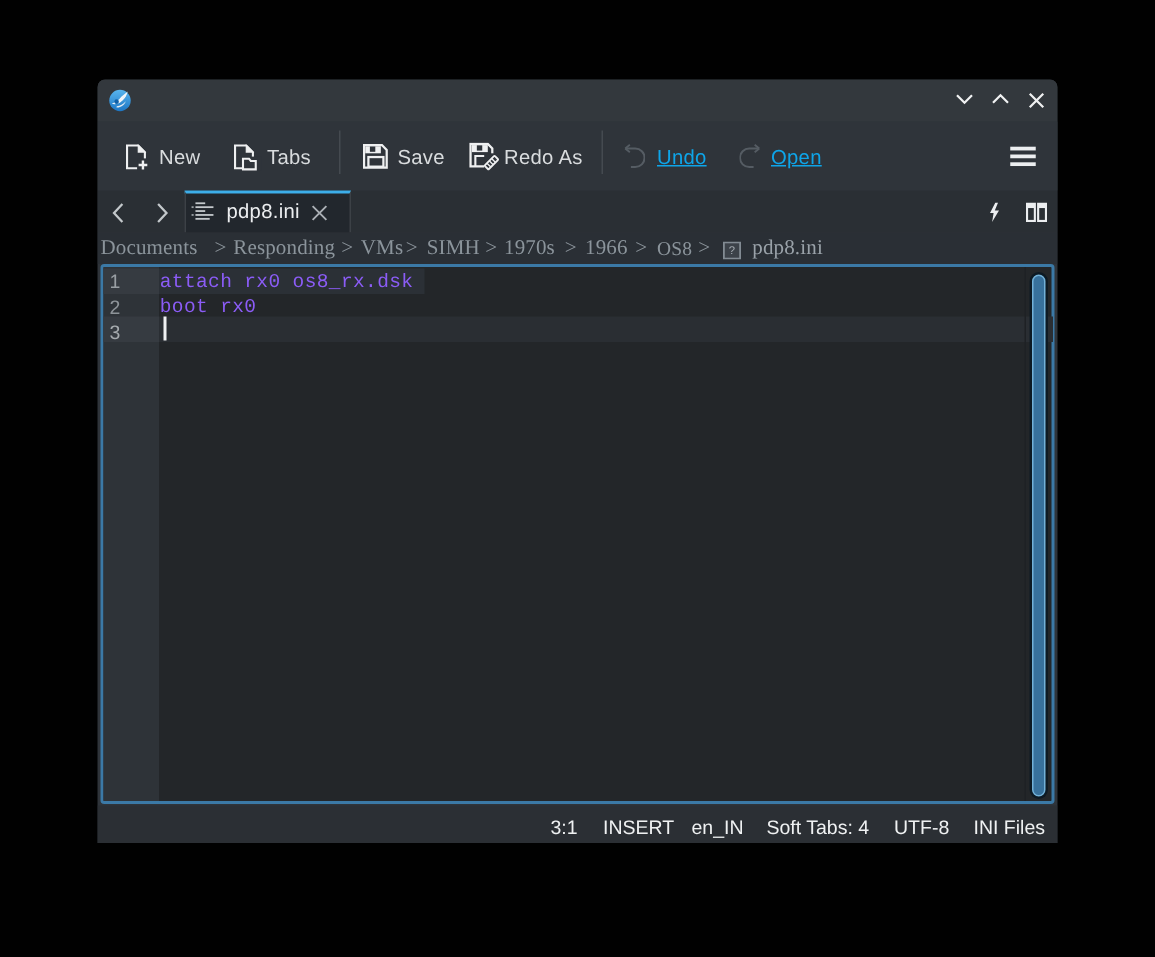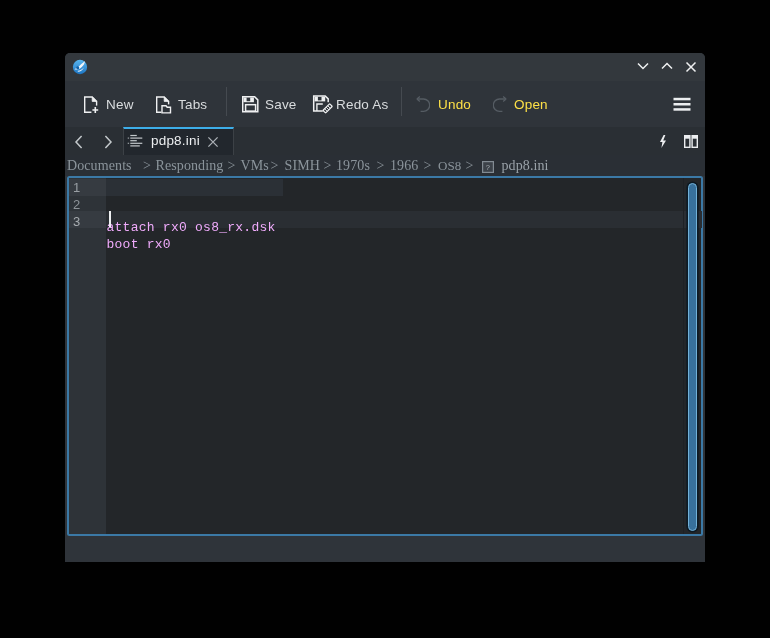--- a/index.html
+++ b/index.html
@@ -8,38 +8,38 @@
   .abs { position:absolute; }
   .win { position:absolute; left:65px; top:53px; width:640px; height:509px;
          background:#2f343a; border-radius:5px 5px 0 0; overflow:hidden; }
   
   .titlebar { position:absolute; left:0; top:0; width:640px; height:28px; background:#33383d; }
   .title { position:absolute; left:0; width:640px; top:6px; text-align:center;
            font-size:13.5px; color:#eff0f1; }
   
   .toolbar { position:absolute; left:0; top:28px; width:710px; height:46px; background:#2f343a; }
   .tbtxt { position:absolute; top:16px; font-size:13.5px; letter-spacing:0.2px; color:#d9dcde; white-space:nowrap; }
-  .tbdis { color:#fde047; }
+  .tbdis { color:#0ea5e9;text-decoration:underline; }
   .tsep { position:absolute; top:6px; height:29px; width:1px; background:#454a50; }
   
   .tabbar { position:absolute; left:0; top:74px; width:640px; height:28px; background:#2a2f34; }
   .tab { position:absolute; left:58px; top:0; width:111px; height:28px; background:#22272d;
          border-left:1px solid #3c4146; border-right:1px solid #3c4146;
          border-top:2px solid #3daee9; }
   .tabtxt { position:absolute; left:86px; top:6px; font-size:13.5px; letter-spacing:0.2px; color:#eceef0; }
   
   .crumbs { position:absolute; left:0; top:102px; width:640px; height:21px; background:#2a2f35;
             font-size:14px; letter-spacing:0.1px; color:#8b949b; }
   .ci { position:absolute; top:2.5px; white-space:nowrap;font-family:Liberation Serif, serif; }
   
   .editor { position:absolute; left:2px; top:123px; width:636px; height:360px;
             background:#232629; border:2px solid #3b79a6; border-radius:2.5px; }
   .lnum { position:absolute; font-size:13px; color:#70777c; width:20px; text-align:left; }
   .code { position:absolute; left:37.5px; font-family:"Liberation Mono",monospace;
-          font-size:13px; letter-spacing:0.25px; color:#f0abfc; white-space:pre;margin-top:40px; }
+          font-size:13px; letter-spacing:0.25px; color:#8b5cf6; white-space:pre; }
   .cursor { position:absolute; left:40px; top:33px; width:2px; height:16px; background:#eef0f2; }
   .thumb { position:absolute; right:4px; top:4.5px; width:9.5px; height:348px;
            background:#38719c; border:1.6px solid #72b1d8; border-radius:5.5px;
            box-shadow:0 0 0 1.6px #0d1a24; }
   
   .status { position:absolute; left:0; top:484px; width:640px; height:25px; background:#2b2f34; }
   .st { position:absolute; top:6.5px; font-size:13px; color:#eff1f2; white-space:nowrap; }
   svg { display:block; }
 </style>
 </head>
@@ -199,13 +199,21 @@
     <div style="position:absolute;left:614px;top:0;width:1px;height:356px;background:#1e2125"></div>
     <div class="lnum" style="left:4px;top:2px;color:#999fa4">1</div>
     <div class="lnum" style="left:4px;top:19px;color:#8d9398">2</div>
     <div class="lnum" style="left:4px;top:36px;color:#a6abaf">3</div>
     <div class="code" style="top:2px">attach rx0 os8_rx.dsk</div>
     <div class="code" style="top:19px">boot rx0</div>
     <div class="cursor"></div>
     <div class="thumb"></div>
   </div>
 
+  <div class="status">
+    <div class="st" style="left:302px">3:1</div>
+    <div class="st" style="left:337px">INSERT</div>
+    <div class="st" style="left:396px">en_IN</div>
+    <div class="st" style="left:446px">Soft Tabs: 4</div>
+    <div class="st" style="left:531px">UTF-8</div>
+    <div class="st" style="left:584px">INI Files</div>
+  </div>
 </div>
 
 </body></html>

